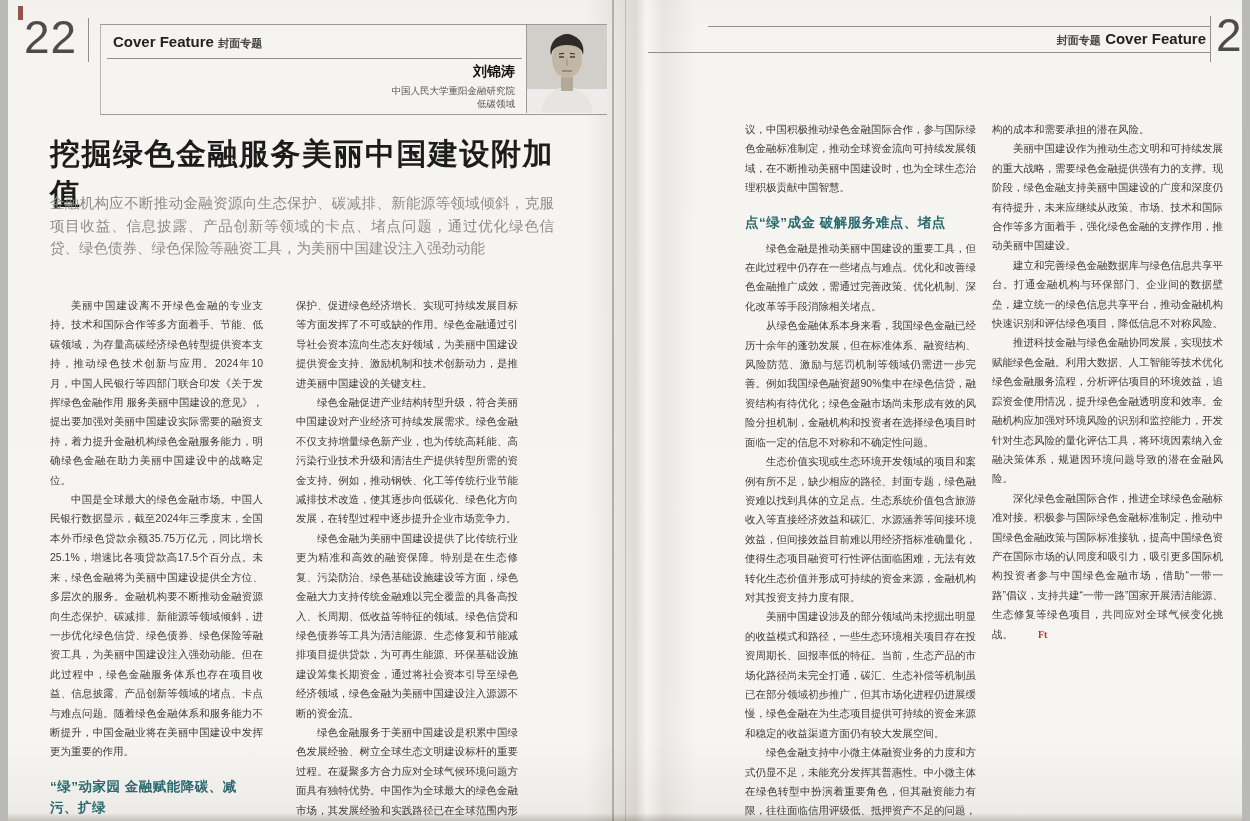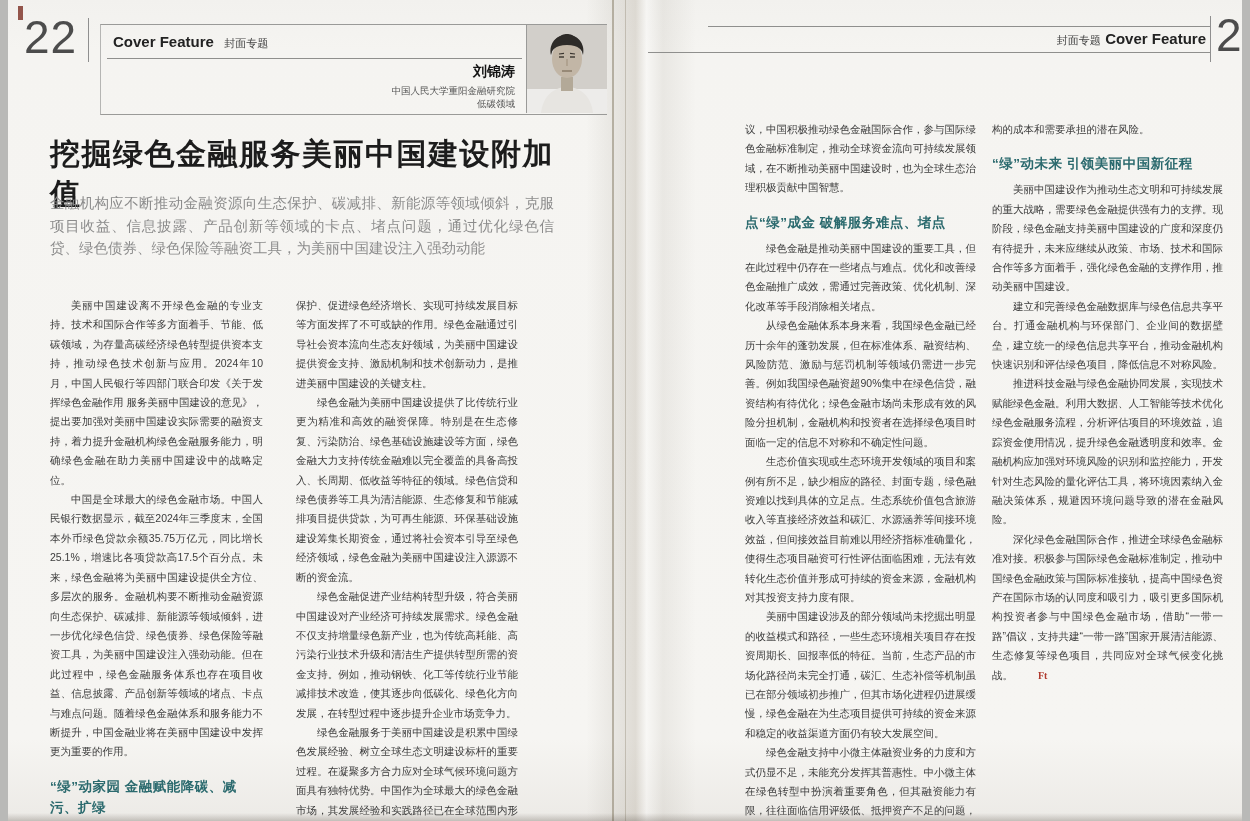--- a/index.html
+++ b/index.html
@@ -23,21 +23,21 @@
   .pagenum.left{left:16px;top:10px;}
   .pagenum.right{left:1208px;top:8px;}
   .num-divider{position:absolute;width:1px;background:#8f8f8f;}
   .num-divider.left{left:80px;top:18px;height:44px;}
   .num-divider.right{left:1202px;top:16px;height:46px;}
 
   .header-left{position:absolute;left:92px;top:24px;width:506px;height:89px;
     border-top:1px solid #9a9a98;border-bottom:1px solid #9a9a98;border-left:1px solid #b5b5b3;}
   .kicker-row{position:absolute;left:12px;top:8px;white-space:nowrap;}
   .kicker-en{font-size:15px;font-weight:700;color:#222;}
-  .kicker-cn{font-size:11px;color:#444;margin-left:6px;}
+  .kicker-cn{font-size:11px;color:#444;font-weight:bold;}
   .kicker-rule{position:absolute;left:6px;top:33px;width:415px;height:1px;background:#8f8f8d;}
   .author-block{position:absolute;right:92px;top:38px;text-align:right;}
   .author-name{font-size:14px;font-weight:700;color:#141414;margin-bottom:3px;}
   .author-aff{font-size:9.5px;color:#555;line-height:13px;}
   .photo-box{position:absolute;right:0;top:0;width:80px;height:88px;border-left:1px solid #9a9a98;
     background:#d8d5d0;overflow:hidden;}
   .photo-box svg{display:block;width:100%;height:100%;}
 
   .header-right-rule{position:absolute;height:1px;background:#8f8f8d;}
   .hr-top{left:700px;top:26px;width:502px;}
@@ -112,22 +112,22 @@
   <div class="abstract">金融机构应不断推动金融资源向生态保护、碳减排、新能源等领域倾斜，克服项目收益、信息披露、产品创新等领域的卡点、堵点问题，通过优化绿色信贷、绿色债券、绿色保险等融资工具，为美丽中国建设注入强劲动能</div>
 
   <div class="body body-left">
       <div class="col">
         <p class="para ind">美丽中国建设离不开绿色金融的专业支持。技术和国际合作等多方面着手、节能、低碳领域，为存量高碳经济绿色转型提供资本支持，推动绿色技术创新与应用。2024年10月，中国人民银行等四部门联合印发《关于发挥绿色金融作用 服务美丽中国建设的意见》，提出要加强对美丽中国建设实际需要的融资支持，着力提升金融机构绿色金融服务能力，明确绿色金融在助力美丽中国建设中的战略定位。</p>
         <p class="para ind">中国是全球最大的绿色金融市场。中国人民银行数据显示，截至2024年三季度末，全国本外币绿色贷款余额35.75万亿元，同比增长25.1%，增速比各项贷款高17.5个百分点。未来，绿色金融将为美丽中国建设提供全方位、多层次的服务。金融机构要不断推动金融资源向生态保护、碳减排、新能源等领域倾斜，进一步优化绿色信贷、绿色债券、绿色保险等融资工具，为美丽中国建设注入强劲动能。但在此过程中，绿色金融服务体系也存在项目收益、信息披露、产品创新等领域的堵点、卡点与难点问题。随着绿色金融体系和服务能力不断提升，中国金融业将在美丽中国建设中发挥更为重要的作用。</p>
         <h3 class="sec-h">“绿”动家园 金融赋能降碳、减污、扩绿</h3>
       </div>
       <div class="col">
         <p class="para">保护、促进绿色经济增长、实现可持续发展目标等方面发挥了不可或缺的作用。绿色金融通过引导社会资本流向生态友好领域，为美丽中国建设提供资金支持、激励机制和技术创新动力，是推进美丽中国建设的关键支柱。</p>
+        <p class="para ind">绿色金融促进产业结构转型升级，符合美丽中国建设对产业经济可持续发展需求。绿色金融不仅支持增量绿色新产业，也为传统高耗能、高污染行业技术升级和清洁生产提供转型所需的资金支持。例如，推动钢铁、化工等传统行业节能减排技术改造，使其逐步向低碳化、绿色化方向发展，在转型过程中逐步提升企业市场竞争力。</p>
         <p class="para ind">绿色金融为美丽中国建设提供了比传统行业更为精准和高效的融资保障。特别是在生态修复、污染防治、绿色基础设施建设等方面，绿色金融大力支持传统金融难以完全覆盖的具备高投入、长周期、低收益等特征的领域。绿色信贷和绿色债券等工具为清洁能源、生态修复和节能减排项目提供贷款，为可再生能源、环保基础设施建设筹集长期资金，通过将社会资本引导至绿色经济领域，绿色金融为美丽中国建设注入源源不断的资金流。</p>
-        <p class="para ind">绿色金融促进产业结构转型升级，符合美丽中国建设对产业经济可持续发展需求。绿色金融不仅支持增量绿色新产业，也为传统高耗能、高污染行业技术升级和清洁生产提供转型所需的资金支持。例如，推动钢铁、化工等传统行业节能减排技术改造，使其逐步向低碳化、绿色化方向发展，在转型过程中逐步提升企业市场竞争力。</p>
         <p class="para ind">绿色金融服务于美丽中国建设是积累中国绿色发展经验、树立全球生态文明建设标杆的重要过程。在凝聚多方合力应对全球气候环境问题方面具有独特优势。中国作为全球最大的绿色金融市场，其发展经验和实践路径已在全球范围内形成重要影响。通过“一带一路”倡</p>
       </div>
     </div>
 
   <div class="header-right-rule hr-top"></div>
   <div class="header-right-rule hr-bot"></div>
   <div class="header-right-text">
     <span class="kicker-cn">封面专题</span>
     <span class="kicker-en">Cover Feature</span>
   </div>
@@ -139,21 +139,20 @@
         <p class="para">议，中国积极推动绿色金融国际合作，参与国际绿色金融标准制定，推动全球资金流向可持续发展领域，在不断推动美丽中国建设时，也为全球生态治理积极贡献中国智慧。</p>
         <h3 class="sec-h">点“绿”成金 破解服务难点、堵点</h3>
         <p class="para ind">绿色金融是推动美丽中国建设的重要工具，但在此过程中仍存在一些堵点与难点。优化和改善绿色金融推广成效，需通过完善政策、优化机制、深化改革等手段消除相关堵点。</p>
         <p class="para ind">从绿色金融体系本身来看，我国绿色金融已经历十余年的蓬勃发展，但在标准体系、融资结构、风险防范、激励与惩罚机制等领域仍需进一步完善。例如我国绿色融资超90%集中在绿色信贷，融资结构有待优化；绿色金融市场尚未形成有效的风险分担机制，金融机构和投资者在选择绿色项目时面临一定的信息不对称和不确定性问题。</p>
         <p class="para ind">生态价值实现或生态环境开发领域的项目和案例有所不足，缺少相应的路径、封面专题，绿色融资难以找到具体的立足点。生态系统价值包含旅游收入等直接经济效益和碳汇、水源涵养等间接环境效益，但间接效益目前难以用经济指标准确量化，使得生态项目融资可行性评估面临困难，无法有效转化生态价值并形成可持续的资金来源，金融机构对其投资支持力度有限。</p>
         <p class="para ind">美丽中国建设涉及的部分领域尚未挖掘出明显的收益模式和路径，一些生态环境相关项目存在投资周期长、回报率低的特征。当前，生态产品的市场化路径尚未完全打通，碳汇、生态补偿等机制虽已在部分领域初步推广，但其市场化进程仍进展缓慢，绿色金融在为生态项目提供可持续的资金来源和稳定的收益渠道方面仍有较大发展空间。</p>
         <p class="para ind">绿色金融支持中小微主体融资业务的力度和方式仍显不足，未能充分发挥其普惠性。中小微主体在绿色转型中扮演着重要角色，但其融资能力有限，往往面临信用评级低、抵押资产不足的问题，绿色融资难度较大，进一步提高了金融机</p>
       </div>
       <div class="col">
         <p class="para">构的成本和需要承担的潜在风险。</p>
-        <h3 class="sec-h">“绿”动未来 引领美丽中国新征程</h3>
         <p class="para ind">美丽中国建设作为推动生态文明和可持续发展的重大战略，需要绿色金融提供强有力的支撑。现阶段，绿色金融支持美丽中国建设的广度和深度仍有待提升，未来应继续从政策、市场、技术和国际合作等多方面着手，强化绿色金融的支撑作用，推动美丽中国建设。</p>
         <p class="para ind">建立和完善绿色金融数据库与绿色信息共享平台。打通金融机构与环保部门、企业间的数据壁垒，建立统一的绿色信息共享平台，推动金融机构快速识别和评估绿色项目，降低信息不对称风险。</p>
         <p class="para ind">推进科技金融与绿色金融协同发展，实现技术赋能绿色金融。利用大数据、人工智能等技术优化绿色金融服务流程，分析评估项目的环境效益，追踪资金使用情况，提升绿色金融透明度和效率。金融机构应加强对环境风险的识别和监控能力，开发针对生态风险的量化评估工具，将环境因素纳入金融决策体系，规避因环境问题导致的潜在金融风险。</p>
         <p class="para ind">深化绿色金融国际合作，推进全球绿色金融标准对接。积极参与国际绿色金融标准制定，推动中国绿色金融政策与国际标准接轨，提高中国绿色资产在国际市场的认同度和吸引力，吸引更多国际机构投资者参与中国绿色金融市场，借助“一带一路”倡议，支持共建“一带一路”国家开展清洁能源、生态修复等绿色项目，共同应对全球气候变化挑战。<span class="endmark">Ft</span></p>
       </div>
     </div>
 
 </div>
 
 </body></html>

